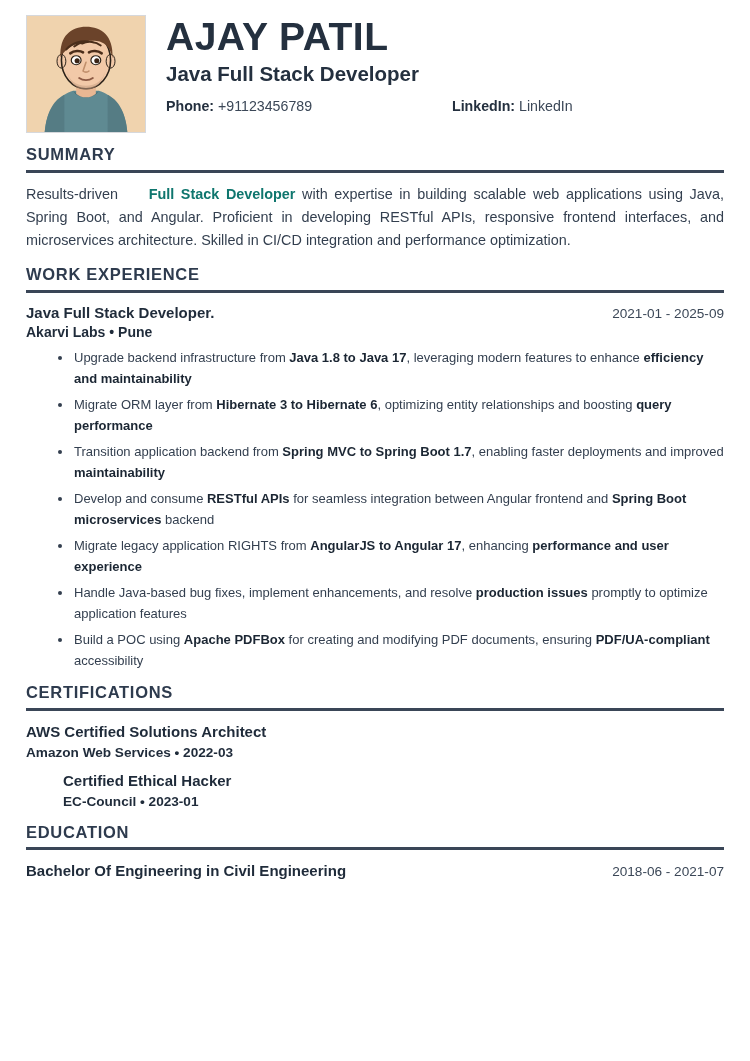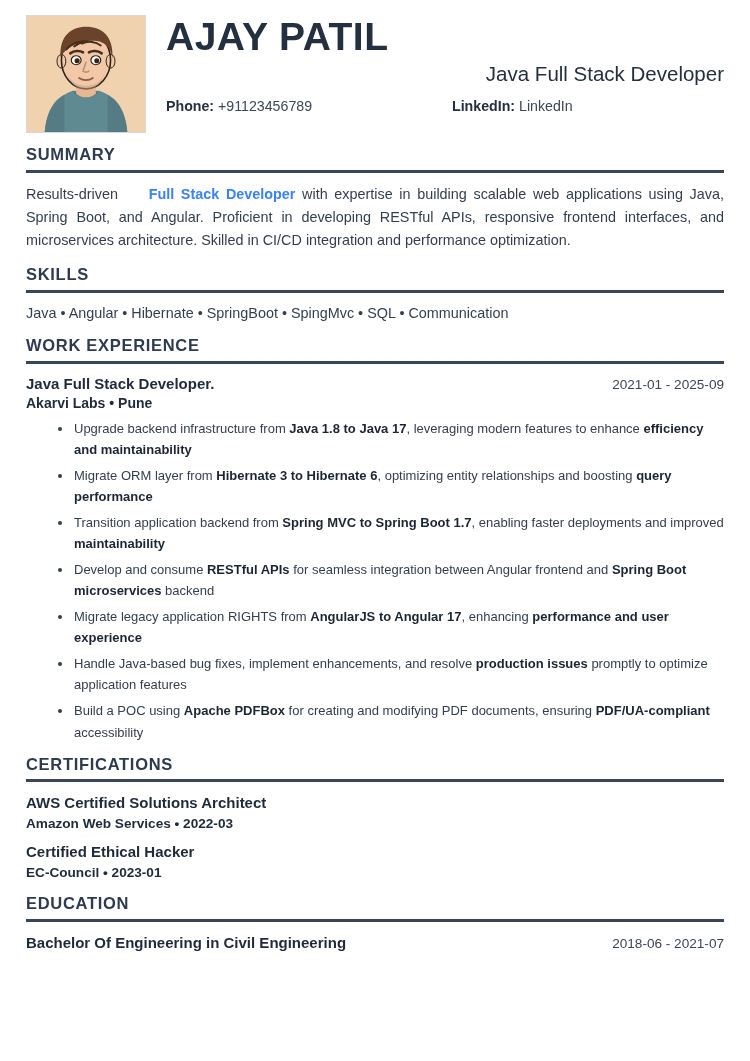--- a/index.html
+++ b/index.html
@@ -49,25 +49,24 @@
   .name {
     font-size: 39px;
     font-weight: bold;
     letter-spacing: 0.5px;
     color: #24303f;
     line-height: 1.02;
     margin: 0 0 5px 0;
   }
   .job-title {
     font-size: 20.5px;
-    font-weight: normal;
+    font-weight: bold;
     color: #24303f;
     margin: 0 0 13px 0;
     line-height: 1.15;
-    text-align: right;
   }
   .contact-grid {
     display: grid;
     grid-template-columns: 286px auto;
     row-gap: 8px;
     font-size: 14.2px;
     color: #3b4757;
     line-height: 1.2;
   }
   .contact-item { white-space: nowrap; }
@@ -91,21 +90,21 @@
     margin-bottom: 10px;
   }
 
   .summary-text {
     font-size: 14.4px;
     line-height: 1.62;
     color: #333f4f;
     text-align: justify;
     margin: 0;
   }
-  .summary-text b { font-weight: bold; color: #3b82f6; padding-left: 24px; }
+  .summary-text b { font-weight: bold; color: #0f766e; padding-left: 24px; }
 
   .skills-line {
     font-size: 14.4px;
     color: #333f4f;
     line-height: 1.5;
     margin: 0;
   }
 
   
   .job-header-row {
@@ -155,21 +154,21 @@
     top: 9px;
     width: 4px;
     height: 4px;
     border-radius: 50%;
     background: #333f4f;
   }
   ul.bullets li b { font-weight: bold; color: #1b2633; }
 
   
   .cert-entry { margin-bottom: 8px; }
-  .cert-entry:last-child { margin-bottom: 0; }
+  .cert-entry:last-child { margin-bottom: 0; margin-left: 37px; }
   .cert-name {
     font-size: 15px;
     font-weight: bold;
     color: #1f2b3a;
     line-height: 1.45;
   }
   .cert-sub {
     font-size: 13.6px;
     font-weight: bold;
     color: #1f2b3a;
@@ -258,25 +257,20 @@
       </div>
     </div>
   </div>
 
   <div class="section">
     <div class="section-title">SUMMARY</div>
     <div class="rule"></div>
     <p class="summary-text"><span>Results-driven </span><b>Full Stack Developer</b><span> with expertise in building scalable web applications using Java, Spring Boot, and Angular. Proficient in developing RESTful APIs, responsive frontend interfaces, and microservices architecture. Skilled in CI/CD integration and performance optimization.</span></p>
   </div>
 
-  <div class="section">
-    <div class="section-title">SKILLS</div>
-    <div class="rule"></div>
-    <p class="skills-line">Java • Angular • Hibernate • SpringBoot • SpingMvc • SQL • Communication</p>
-  </div>
 
   <div class="section">
     <div class="section-title">WORK EXPERIENCE</div>
     <div class="rule"></div>
 
     <div>
       <div class="job-header-row">
         <div class="job-role">Java Full Stack Developer.</div>
         <div class="job-dates">2021-01 - 2025-09</div>
       </div>

